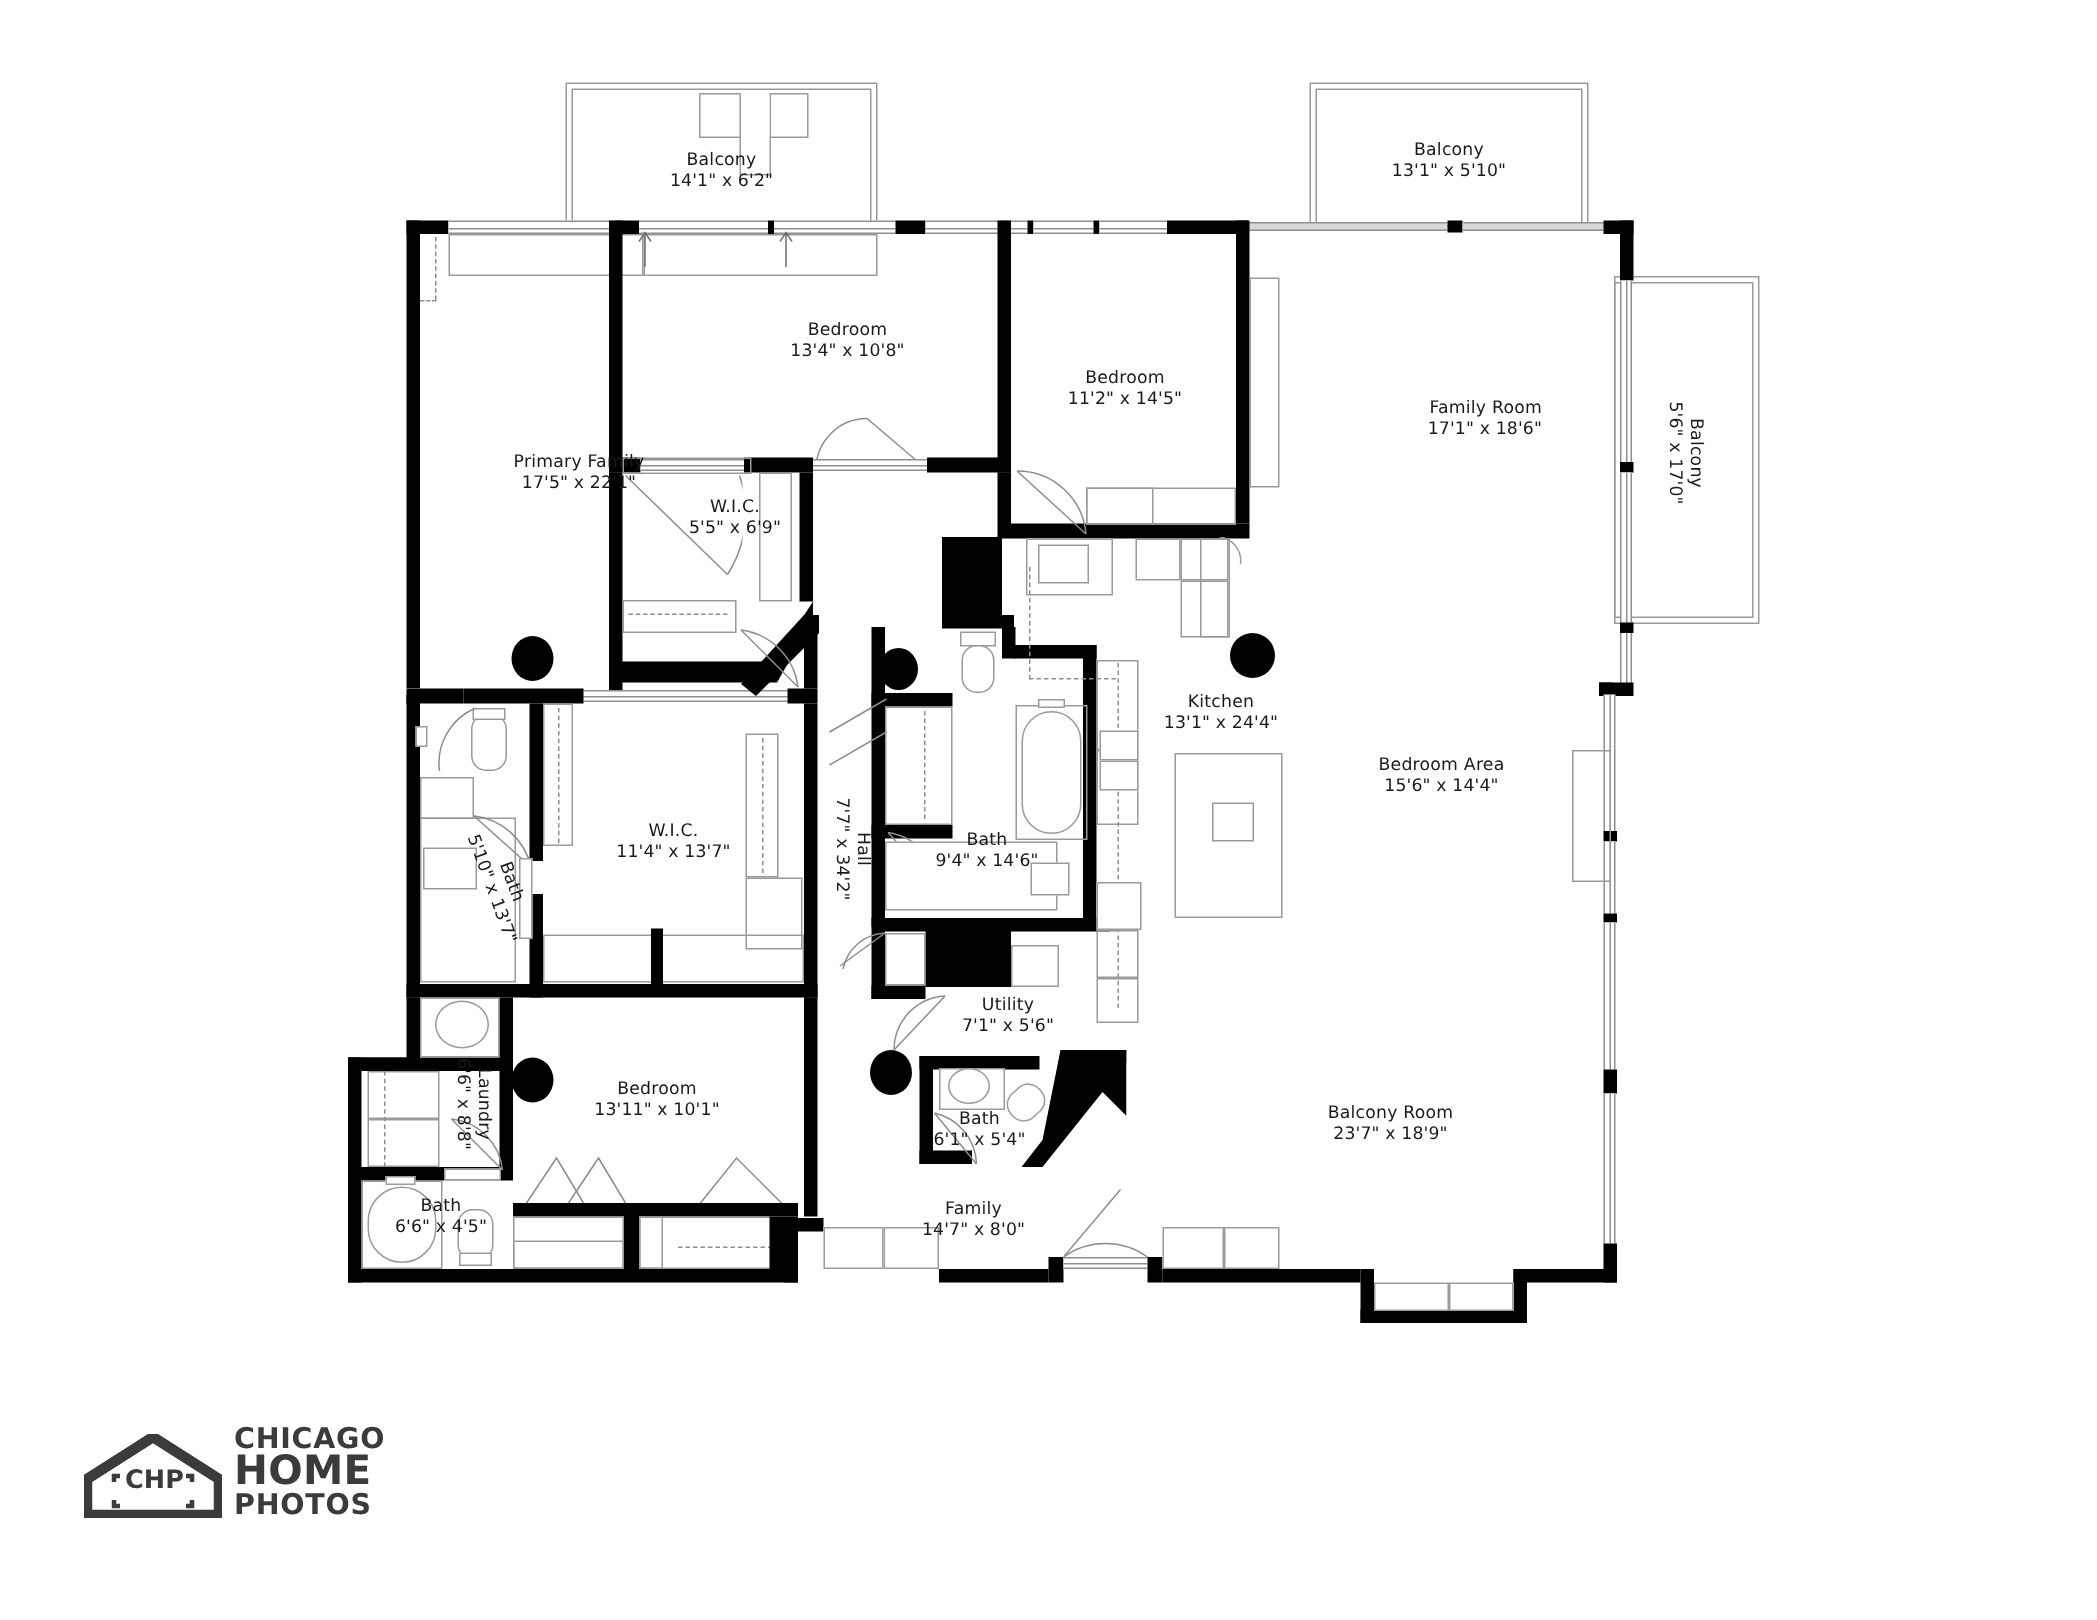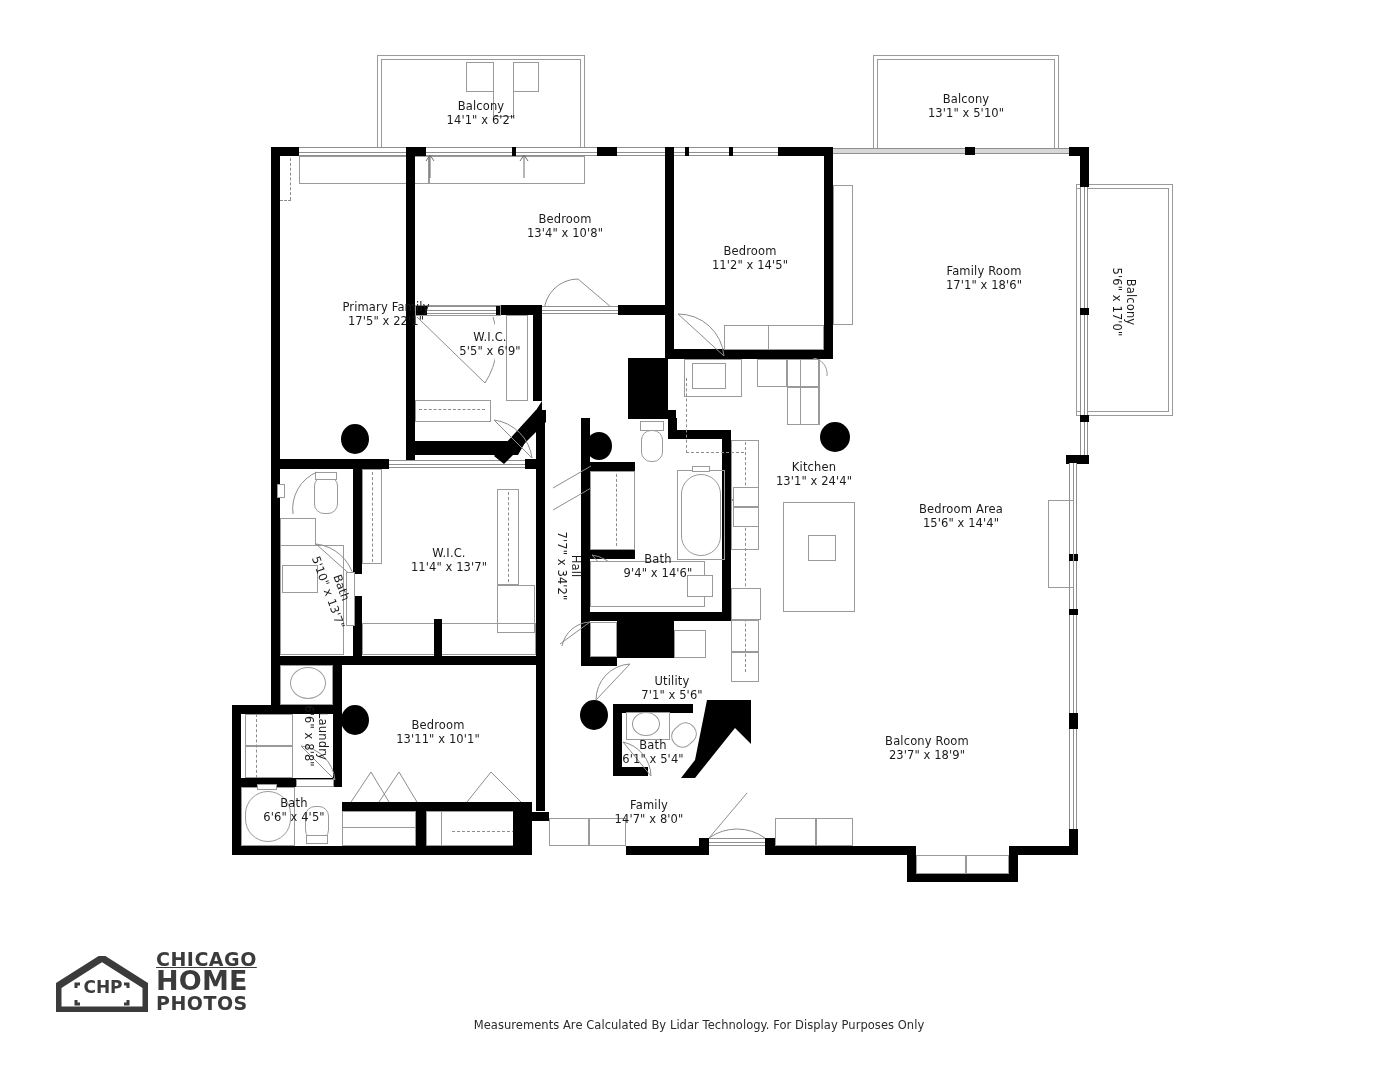--- a/index.html
+++ b/index.html
@@ -40,21 +40,21 @@
   .swing{position:absolute;}
 
   
   #footer{position:absolute;left:0;right:0;top:1018px;text-align:center;
           font-size:11.5px;color:#2b2b2b;letter-spacing:.05px;}
 
   
   #logo{position:absolute;left:56px;top:952px;width:200px;height:62px;}
   #logo .words{position:absolute;left:100px;top:-2px;color:#3b3b3b;font-weight:bold;
                font-family:"DejaVu Sans", sans-serif;line-height:.96;}
-  #logo .w1{font-size:19px;letter-spacing:.5px;text-decoration:underline;}
+  #logo .w1{font-size:19px;letter-spacing:.5px;}
   #logo .w2{font-size:27px;letter-spacing:.2px;}
   #logo .w3{font-size:19px;letter-spacing:.5px;}
 </style>
 </head>
 <body>
 
 <div id="stage">
 
   <div class="thin" style="left:377px;top:55px;width:208px;height:96px;"></div>
   <div class="thin" style="left:381px;top:59px;width:200px;height:92px;"></div>
@@ -393,21 +393,21 @@
   <div class="lbl" style="left:442px;top:330px;width:96px;">
     <div class="n">W.I.C.</div>
     <div class="d">5'5" x 6'9"</div>
   </div>
 
   <div class="lbl" style="left:374px;top:546px;width:150px;">
     <div class="n">W.I.C.</div>
     <div class="d">11'4" x 13'7"</div>
   </div>
 
-  <div class="lbl" style="left:908px;top:264px;width:152px;">
+  <div class="lbl" style="left:876px;top:264px;width:152px;text-align:right;">
     <div class="n">Family Room</div>
     <div class="d">17'1" x 18'6"</div>
   </div>
 
   <div class="lbl" style="left:760px;top:460px;width:108px;">
     <div class="n">Kitchen</div>
     <div class="d">13'1" x 24'4"</div>
   </div>
 
   <div class="lbl" style="left:882px;top:502px;width:158px;">
@@ -443,21 +443,21 @@
   <div class="lbl rot" style="left:504px;top:552px;width:130px;transform:rotate(90deg);">
     <div class="n">Hall</div>
     <div class="d">7'7" x 34'2"</div>
   </div>
 
   <div class="lbl rot" style="left:261px;top:722px;width:110px;transform:rotate(90deg);">
     <div class="n">Laundry</div>
     <div class="d">6'6" x 8'8"</div>
   </div>
 
-  <div class="lbl" style="left:613px;top:662px;width:118px;margin-top:12px;">
+  <div class="lbl" style="left:613px;top:662px;width:118px;">
     <div class="n">Utility</div>
     <div class="d">7'1" x 5'6"</div>
   </div>
 
   <div class="lbl" style="left:590px;top:798px;width:118px;">
     <div class="n">Family</div>
     <div class="d">14'7" x 8'0"</div>
   </div>
 
   <div id="logo">
@@ -466,15 +466,14 @@
       <path d="M24 28 H20 V32 M24 48 H20 V44 M68 28 H72 V32 M68 48 H72 V44" fill="none" stroke="#3b3b3b" stroke-width="3"></path>
     </svg>
     <div style="position:absolute;left:18px;top:25px;width:58px;text-align:center;font-size:17px;font-weight:bold;color:#3b3b3b;">CHP</div>
     <div class="words">
       <div class="w1">CHICAGO</div>
       <div class="w2">HOME</div>
       <div class="w3">PHOTOS</div>
     </div>
   </div>
 
-  <div id="footer">Measurements Are Calculated By Lidar Technology. For Display Purposes Only</div>
 
 </div>
 
 </body></html>

